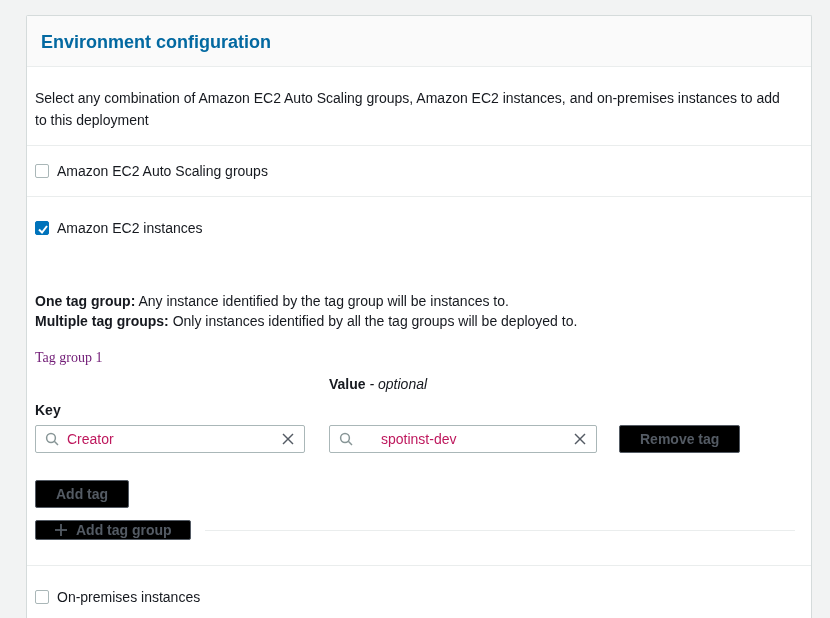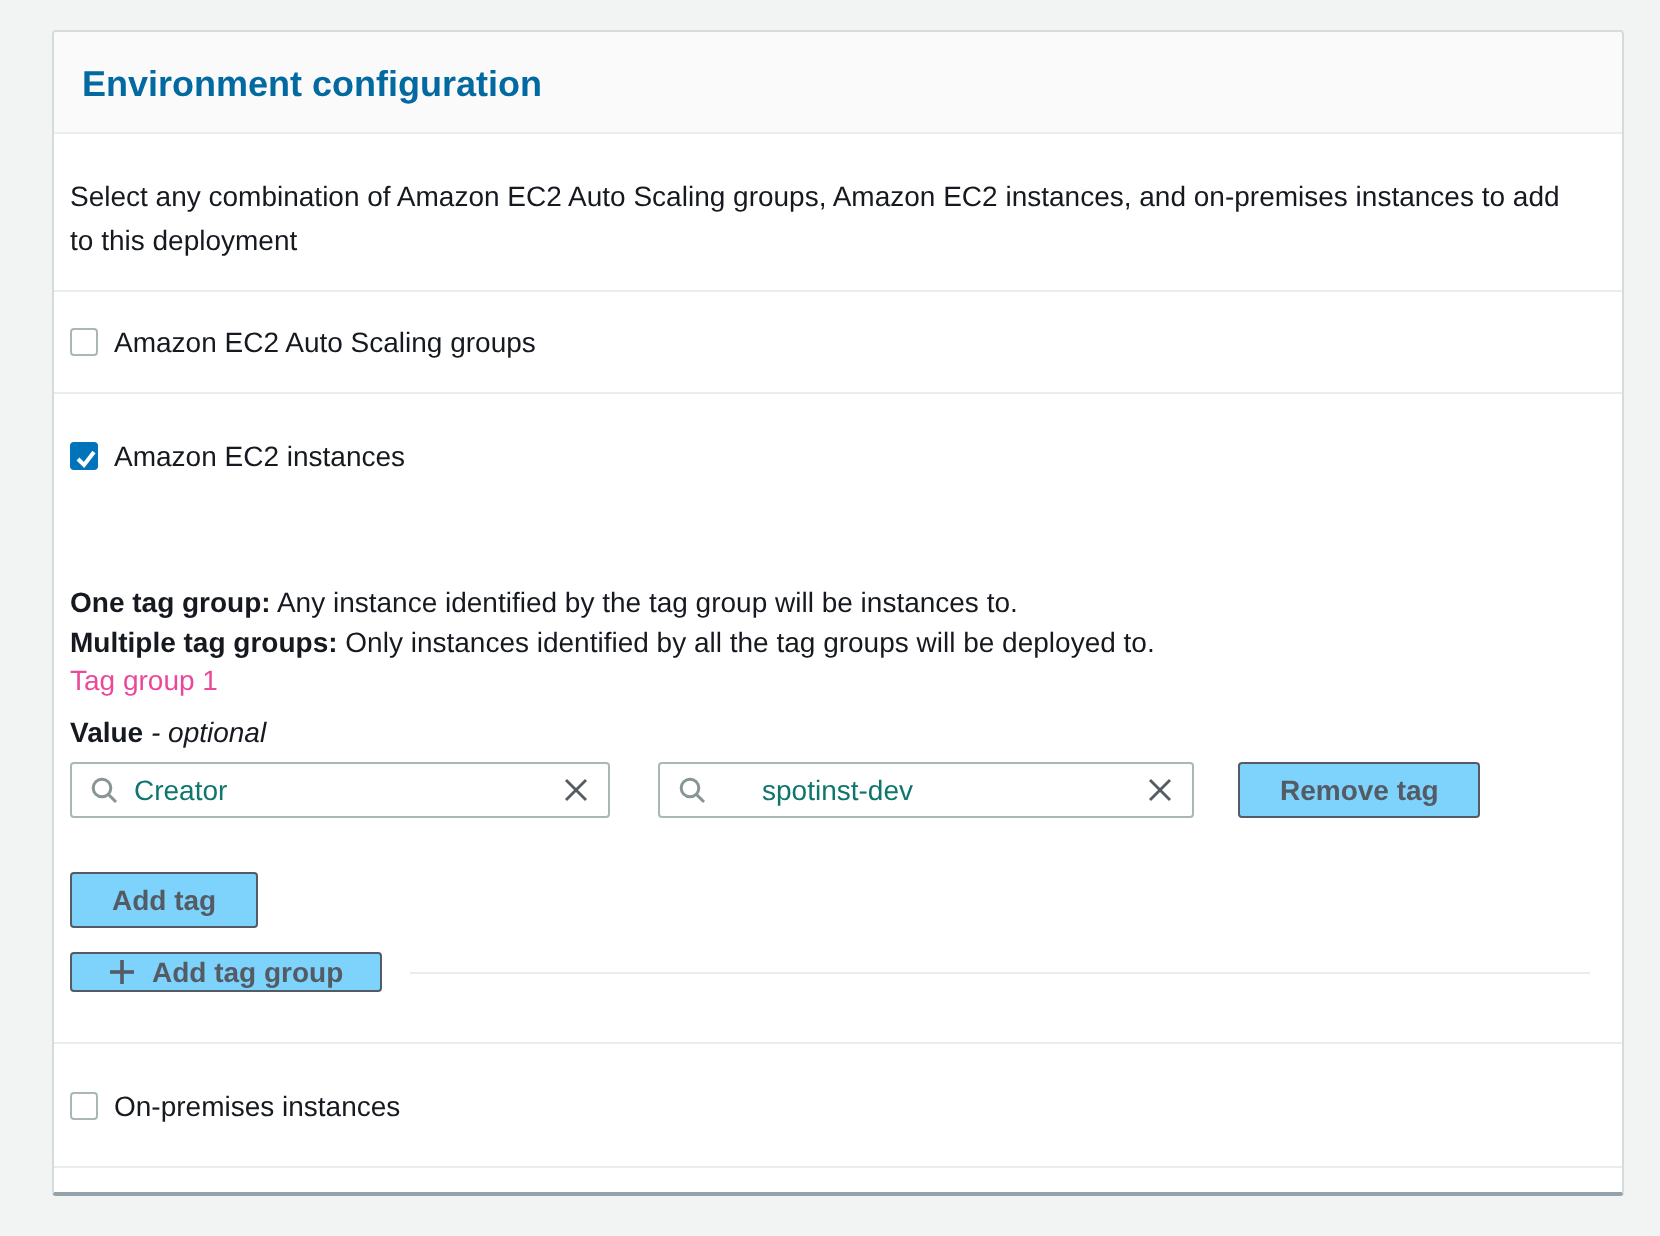--- a/index.html
+++ b/index.html
@@ -30,42 +30,42 @@
   .row-pad-both{padding:22px 0 21px 0;}
   .checkbox{
     width:14px;height:14px;box-sizing:border-box;flex:none;position:relative;
     border:1px solid #aab7b8;border-radius:2px;background:#fff;cursor:pointer;
   }
   .checkbox.checked{background:#0073bb;border-color:#0073bb;}
   .checkbox svg{display:none;position:absolute;left:0px;top:0px;}
   .checkbox.checked svg{display:block;}
   .check-label{line-height:18px;cursor:default;}
   .help{margin-top:34px;line-height:20px;}
-  .tag-group-label{color:#ec4899;line-height:18px;}
+  .tag-group-label{margin-top:18px;color:#701a75;line-height:18px;font-family:Liberation Serif, serif;}
   .field-labels{display:flex;margin-top:8px;line-height:18px;}
   .key-col{width:294px;}
   .bold{font-weight:700;margin-top:26px;}
   .opt{font-style:italic;font-weight:400;}
   .fields-row{display:flex;align-items:center;margin-top:6px;}
   .input-wrap{
     display:flex;align-items:center;height:28px;box-sizing:border-box;
     border:1px solid #aab7b8;border-radius:2px;background:#fff;padding:0 9px;
   }
   .input-wrap.key{width:270px;margin-right:24px;}
   .input-wrap.value{width:268px;margin-right:22px;gap:20px;}
   input.text{
     border:none;outline:none;flex:1;min-width:0;margin-left:8px;padding:0;
-    font-size:14px;font-family:inherit;color:#0f766e;background:transparent;
+    font-size:14px;font-family:inherit;color:#be185d;background:transparent;
   }
   .icon-btn{flex:none;display:flex;align-items:center;cursor:pointer;}
   .icon{flex:none;display:flex;align-items:center;}
   .btn{
     display:inline-flex;align-items:center;justify-content:center;box-sizing:border-box;
     height:28px;padding:0 20px;border:1px solid #545b64;border-radius:2px;
-    background:#7dd3fc;color:#545b64;font-weight:700;font-size:14px;
+    background:#000000;color:#545b64;font-weight:700;font-size:14px;
     font-family:inherit;cursor:pointer;white-space:nowrap;
   }
   .add-tag-btn{margin-top:27px;}
   .add-group-row{display:flex;align-items:center;margin-top:12px;}
   .add-group-btn{height:20px;gap:8px;padding:0 18px;}
   .flex-line{flex:1;border-top:1px solid #eaeded;margin-left:14px;}
 </style>
 </head>
 <body>
 
@@ -101,20 +101,21 @@
 
     <div class="help">
       <br>
       <span class="bold">One tag group:</span><span> Any instance identified by the tag group will be instances to.</span><br>
       <span class="bold">Multiple tag groups:</span><span> Only instances identified by all the tag groups will be deployed to.</span>
     </div>
 
     <div class="tag-group-label">Tag group 1</div>
 
     <div class="field-labels">
+      <div class="key-col bold">Key</div>
       <div>
         <span class="bold">Value</span>
         <span class="opt">- optional</span>
       </div>
     </div>
 
     <div class="fields-row">
 
       <div class="input-wrap key">
         <span class="icon">

